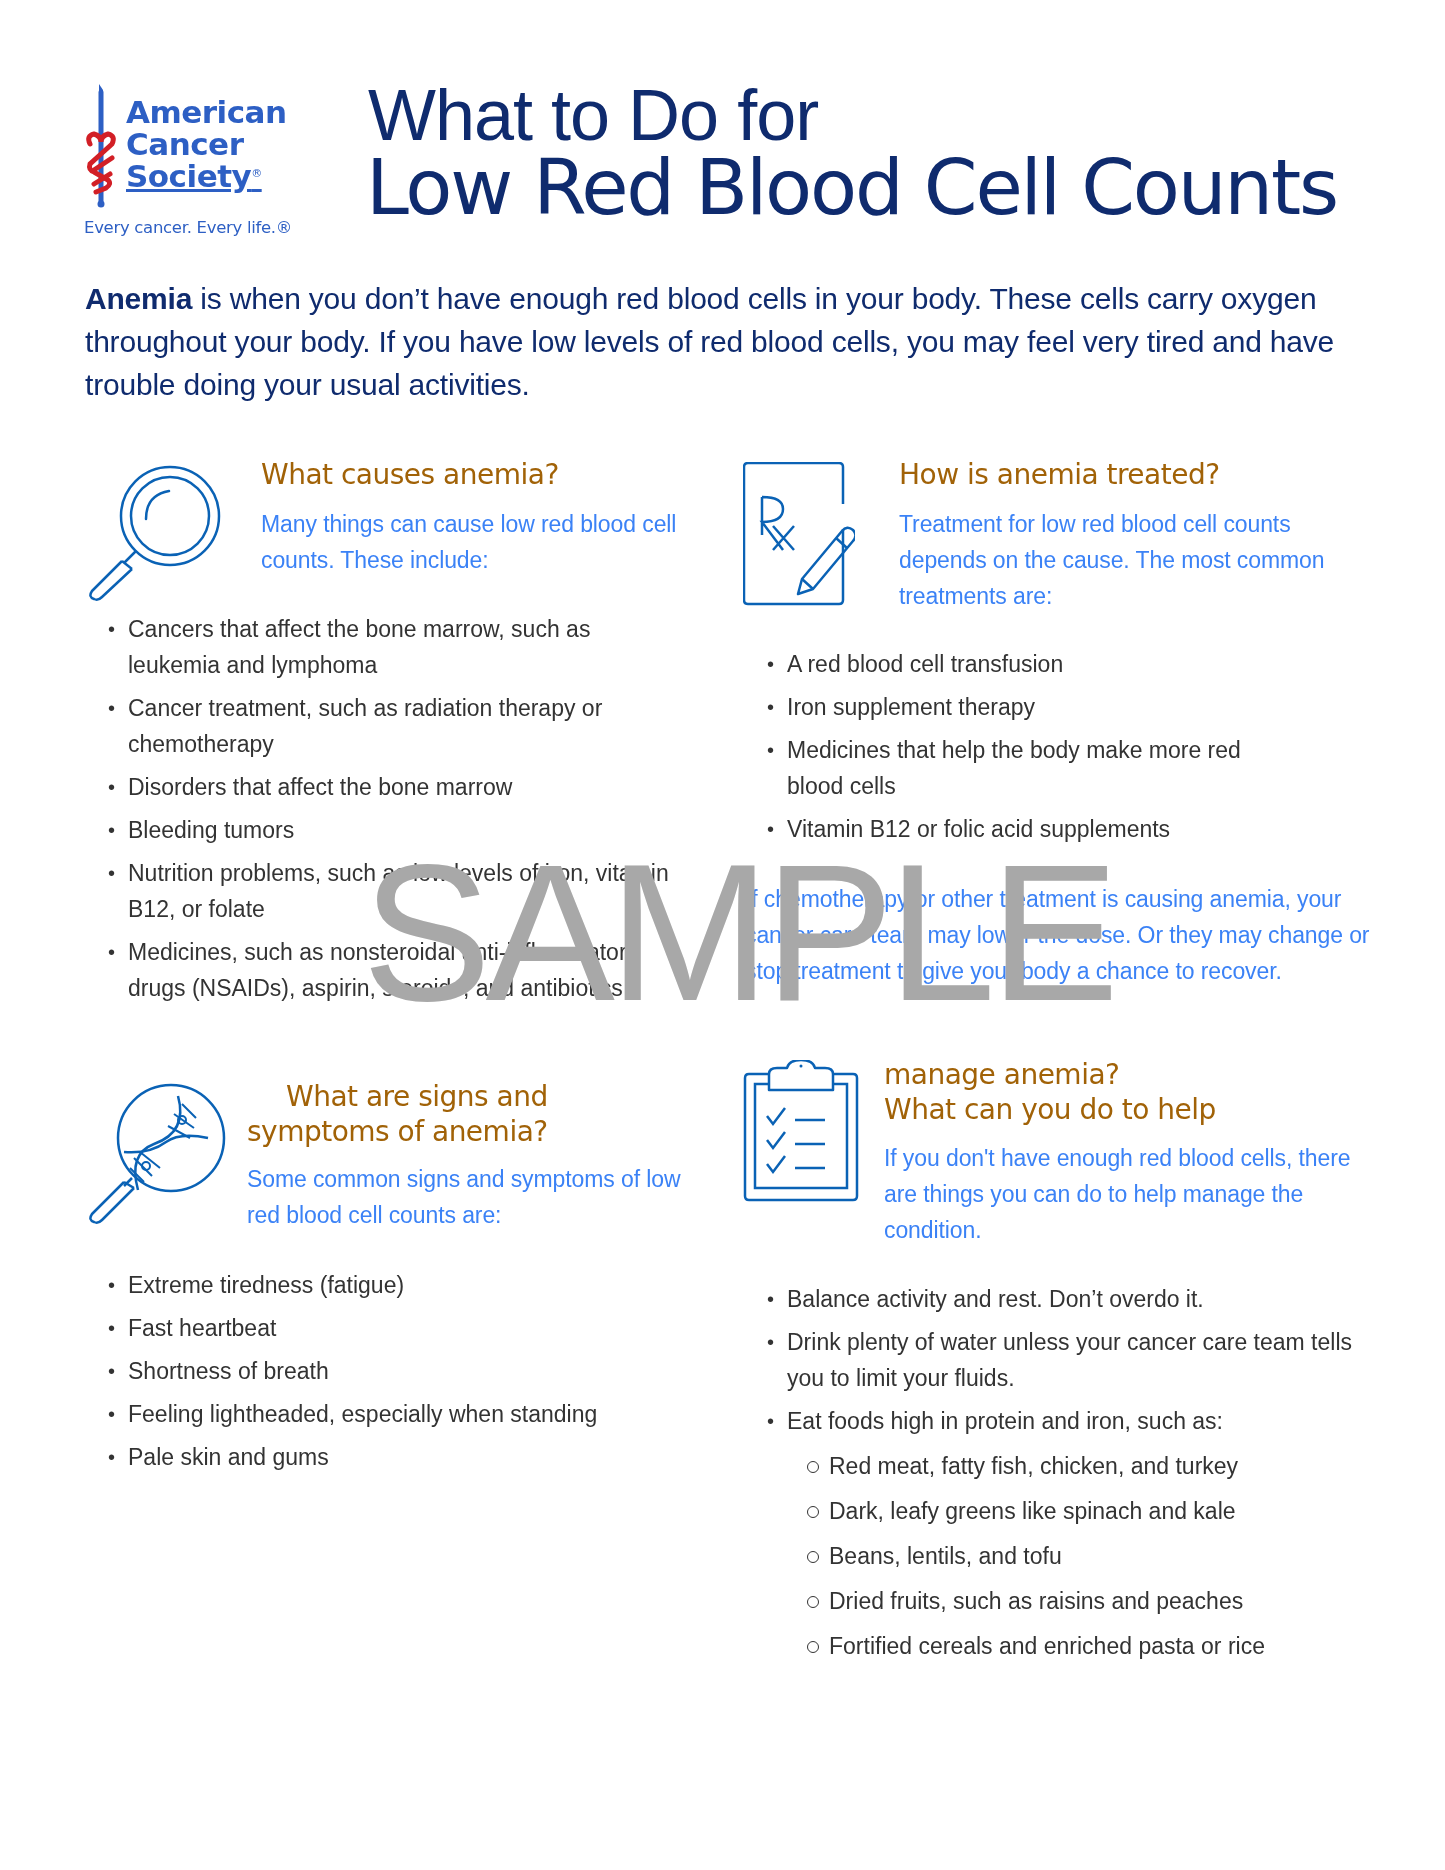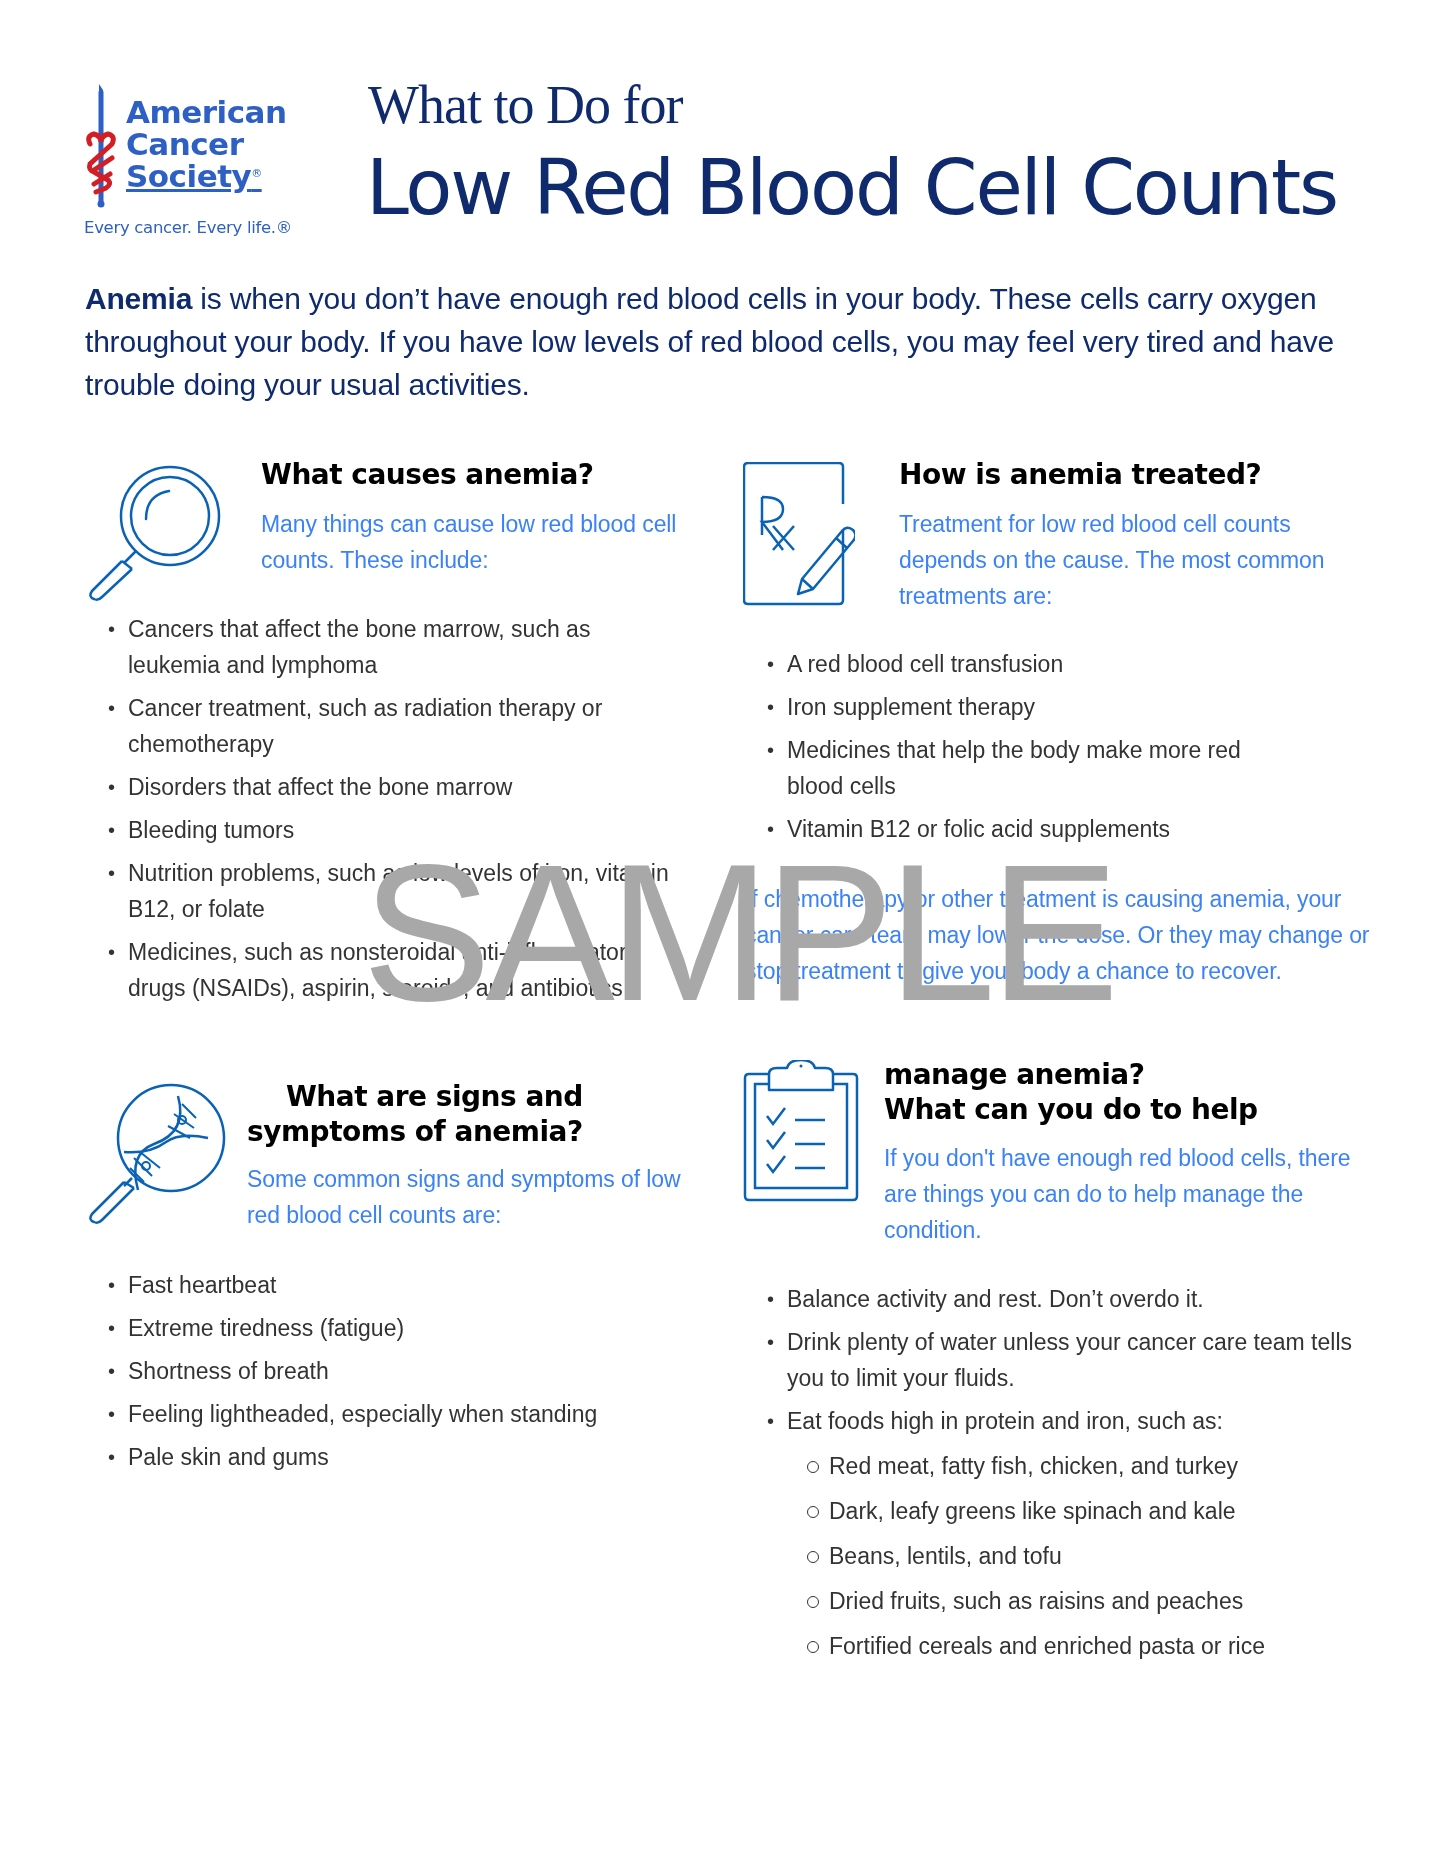--- a/index.html
+++ b/index.html
@@ -6,28 +6,28 @@
   html, body { width: 1445px; height: 1870px; background: #ffffff; }
   body { position: relative; overflow: hidden; font-family: "Liberation Sans", "DejaVu Sans", sans-serif; color: #333333; }
   .abs { position: absolute; }
 
   
   #logo { left: 84px; top: 84px; width: 230px; height: 160px; }
   .logo-word { position: absolute; left: 42px; font-family: "DejaVu Sans", sans-serif; font-weight: bold; color: #2d5fc4; font-size: 31px; letter-spacing: -0.5px; line-height: 32px; }
   .logo-tag { position: absolute; left: 0; top: 134px; font-family: "DejaVu Sans", sans-serif; color: #2d5fc4; font-size: 16.5px; letter-spacing: -0.3px; white-space: nowrap; }
 
   
-  .title1 { left: 368px; top: 74px; font-family: Liberation Serif, serif; color: #0f2b6e; font-size: 54px; letter-spacing: -1px; white-space: nowrap; }
+  .title1 { left: 368px; top: 74px; font-family: Liberation Sans, sans-serif; color: #0f2b6e; font-size: 72px; letter-spacing: -1px; white-space: nowrap; }
   .title2 { left: 366px; top: 143px; font-family: "DejaVu Sans", sans-serif; color: #0f2b6e; font-size: 77px; letter-spacing: -2.2px; white-space: nowrap; }
 
   
   .intro { left: 85px; top: 277px; width: 1300px; font-size: 30px; line-height: 43px; color: #0f2b6e; font-family: "Liberation Sans", sans-serif; letter-spacing: -0.2px; }
   .intro b { color: #0f2b6e; }
 
-  .heading { font-family: "DejaVu Sans", sans-serif; font-weight: bold; color: #000000; font-size: 28px; line-height: 36px; letter-spacing: -0.5px; white-space: nowrap; }
+  .heading { font-family: "DejaVu Sans", sans-serif; font-weight: normal; color: #a16207; font-size: 28px; line-height: 36px; letter-spacing: -0.5px; white-space: nowrap; }
   .body-text { font-size: 23px; line-height: 36px; color: #3b82f6; letter-spacing: -0.1px; }
 
   ul.blist { list-style: none; }
   ul.blist > li { position: relative; padding-left: 20px; font-size: 23px; line-height: 36px; color: #333333; margin-bottom: 7px; }
   ul.blist > li::before { content: "\2022"; position: absolute; left: 0; top: 0; color: #333333; font-size: 20px; }
   ul.sub { list-style: none; margin-top: 9px; margin-left: 20px; }
   ul.sub > li { position: relative; padding-left: 22px; font-size: 23px; line-height: 36px; color: #333333; margin-bottom: 9px; }
   ul.sub > li::before { content: ""; position: absolute; left: 0; top: 13px; width: 10px; height: 10px; border: 1.5px solid #333; border-radius: 50%; }
 
   .watermark { left: 362px; top: 836px; font-family: "Liberation Sans", sans-serif; font-size: 194px; color: #a8a8a8; letter-spacing: -6px; line-height: 1; white-space: nowrap; pointer-events: none; }
@@ -107,22 +107,22 @@
     <path d="M50 76 L68 94 M56 70 L76 86 M46 86 L60 100" stroke="#0a62b5" stroke-width="2"></path>
     <circle cx="98" cy="38" r="4" fill="none" stroke="#0a62b5" stroke-width="2"></circle>
     <circle cx="62" cy="84" r="4" fill="none" stroke="#0a62b5" stroke-width="2"></circle>
   </svg>
   <div class="abs heading" style="left:247px;top:1079px;line-height:35px;text-align:right;">
     <div>What are signs and</div>
     <div>symptoms of anemia?</div>
   </div>
   <div class="abs body-text" style="left:247px;top:1161px;width:440px;">Some common signs and symptoms of low red blood cell counts are:</div>
   <ul class="abs blist" style="left:108px;top:1267px;width:580px;">
+    <li>Extreme tiredness (fatigue)</li>
     <li>Fast heartbeat</li>
-    <li>Extreme tiredness (fatigue)</li>
     <li>Shortness of breath</li>
     <li>Feeling lightheaded, especially when standing</li>
     <li>Pale skin and gums</li>
   </ul>
 </div>
 
 <div class="abs" style="left:0;top:0;">
   <svg class="abs" style="left:743px;top:1060px;" width="116" height="144" viewBox="0 0 116 144">
     <path d="M26 14 L6 14 Q2 14 2 18 L2 136 Q2 140 6 140 L110 140 Q114 140 114 136 L114 18 Q114 14 110 14 L90 14" fill="none" stroke="#0a62b5" stroke-width="2.5"></path>
     <path d="M26 24 L12 24 L12 128 L104 128 L104 24 L90 24" fill="none" stroke="#0a62b5" stroke-width="2.5"></path>

